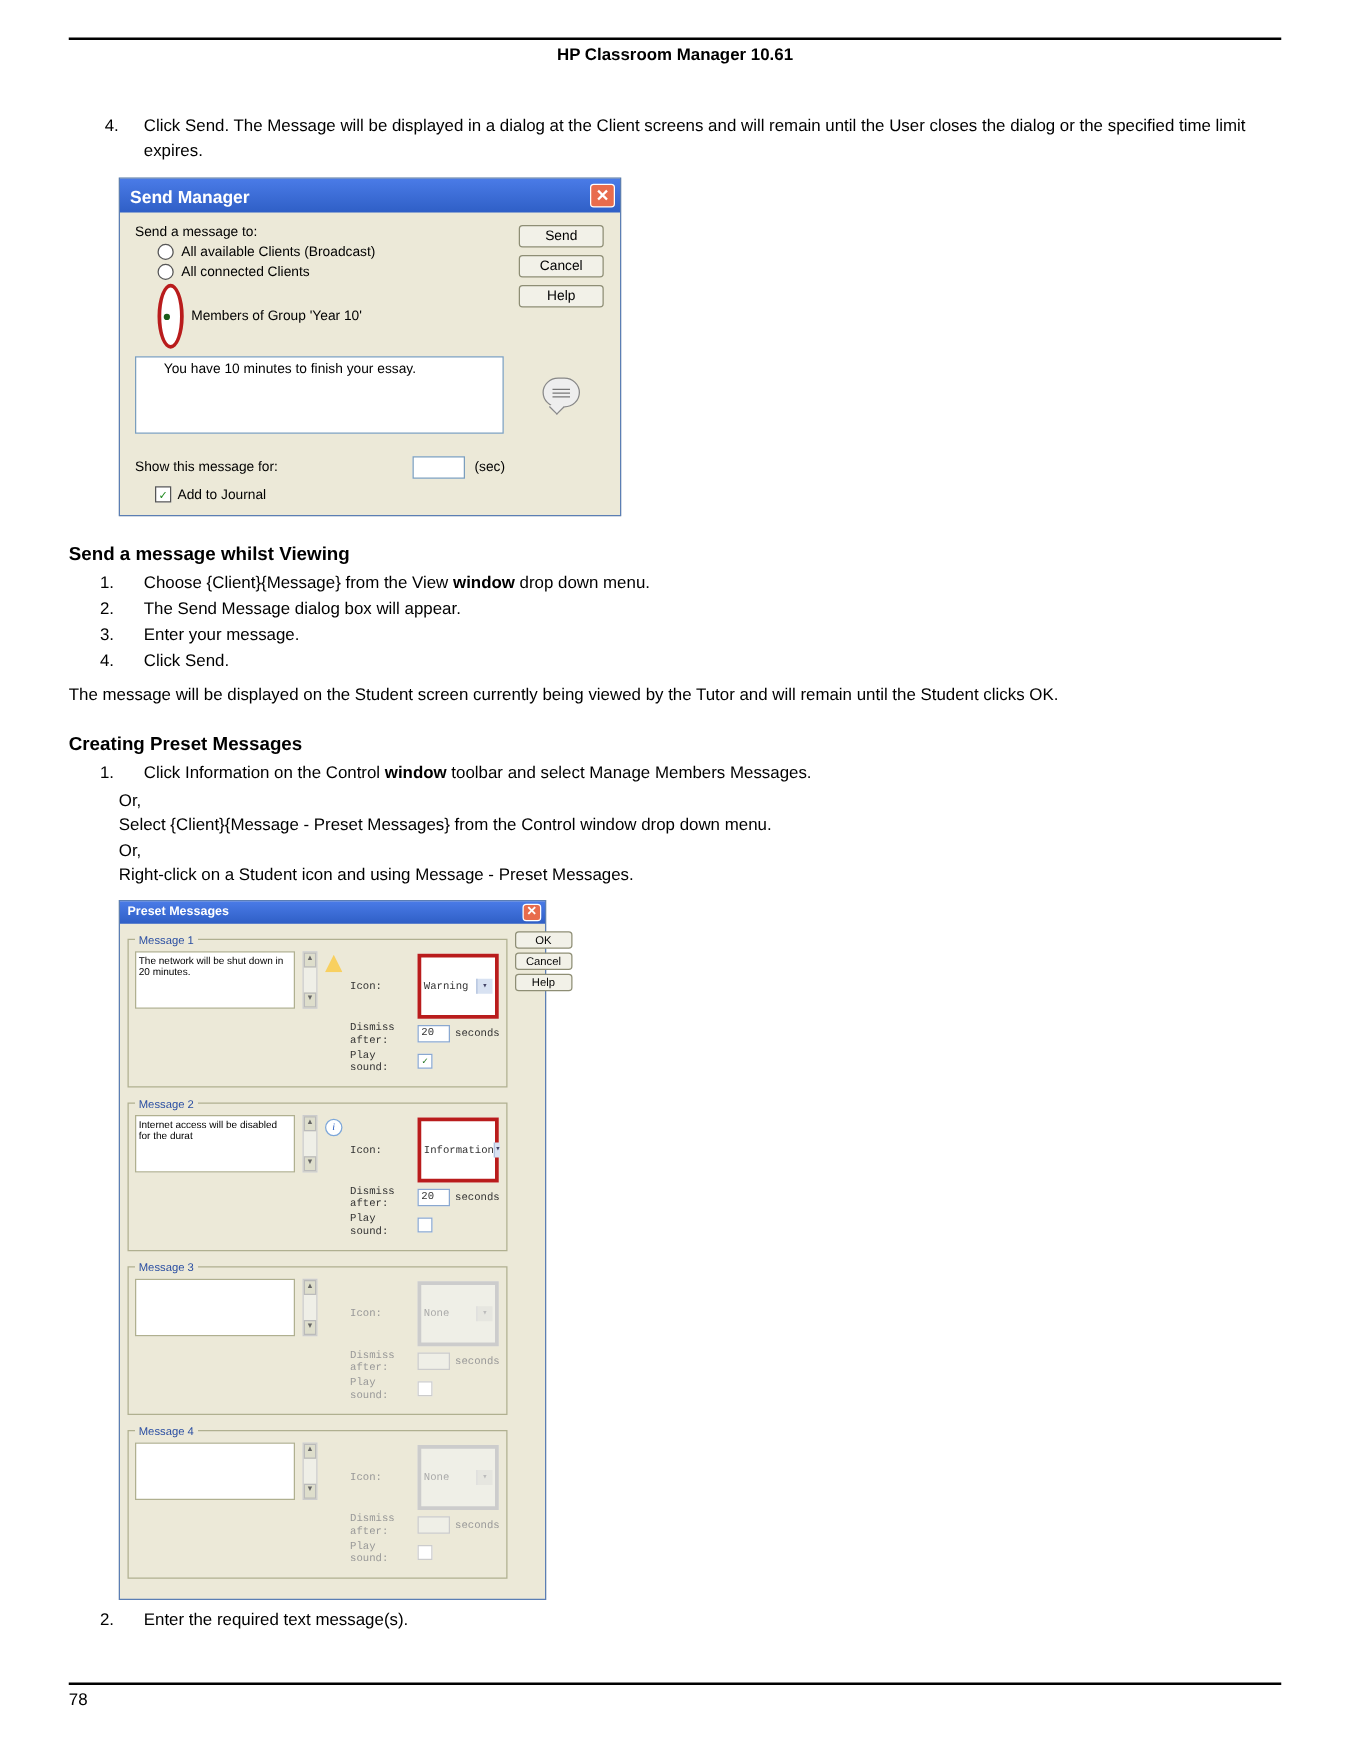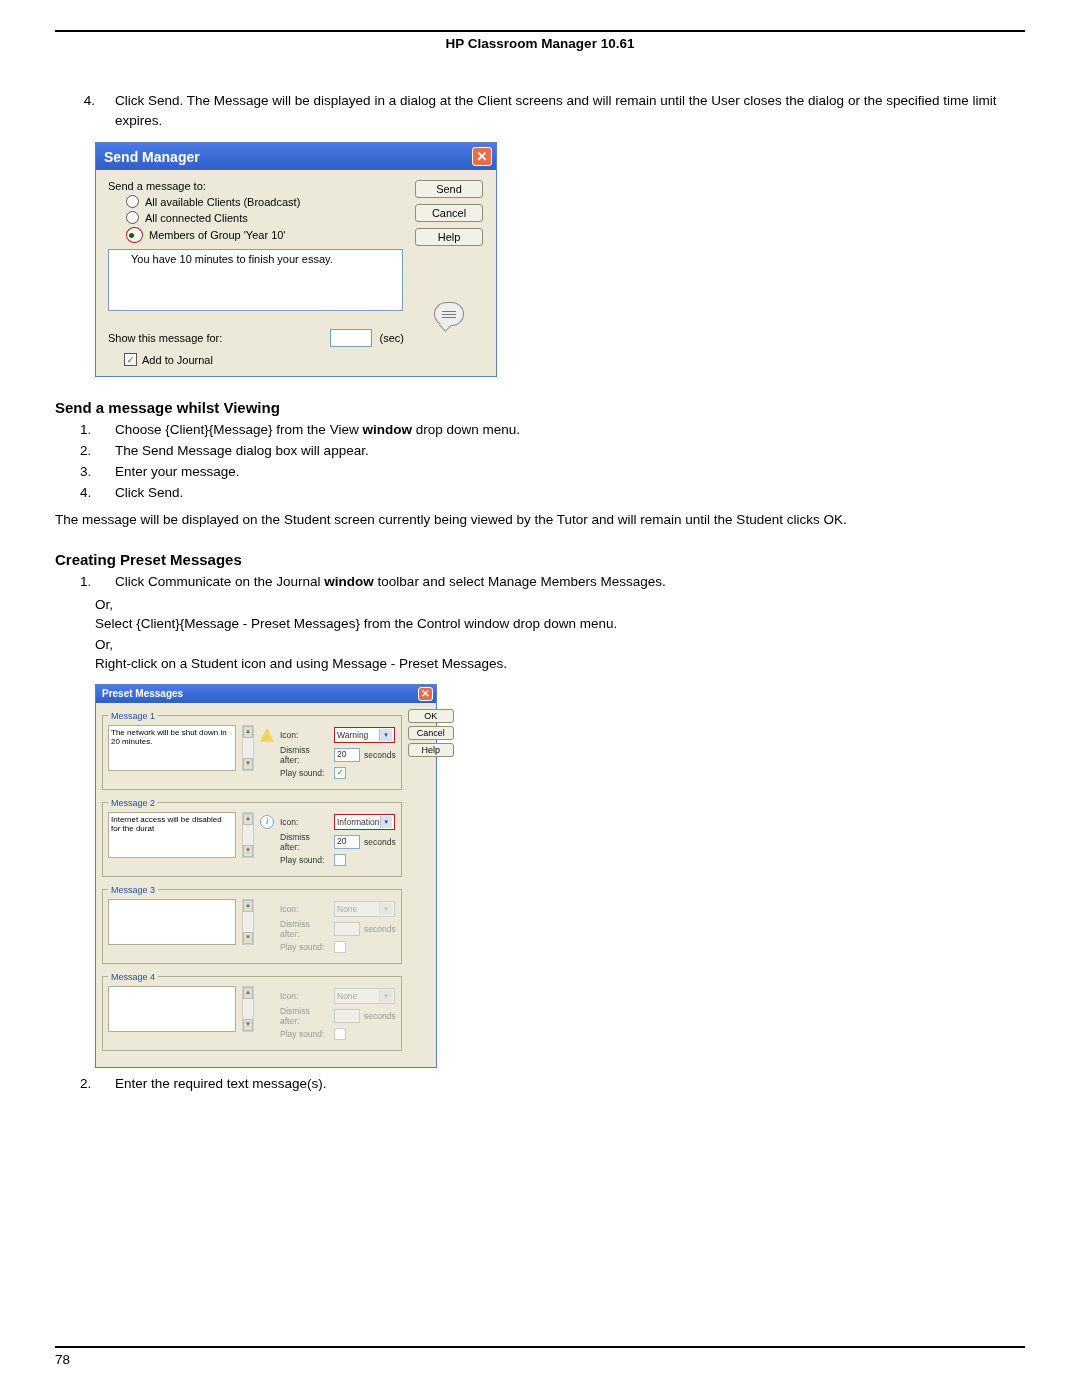--- a/index.html
+++ b/index.html
@@ -60,23 +60,23 @@
   .msg-row { display:flex; gap:6px; }
   .msg-ta { width:128px; height:46px; border:1px solid #b0b090; background:#fff; font-size:8px; padding:2px; box-sizing:border-box; overflow:hidden; }
   .msg-ta.disabled { background:#fff; color:#999; }
   .scrollbar { width:12px; height:46px; background:#efefe7; border:1px solid #ccc; box-sizing:border-box; display:flex; flex-direction:column; justify-content:space-between; }
   .sbbtn { height:10px; background:#dedecc; border:1px solid #bbb; font-size:7px; text-align:center; line-height:8px; color:#666; }
   .icon-col { width:14px; display:flex; align-items:flex-start; justify-content:center; padding-top:3px; }
   .warn-tri { width:12px;height:12px;display:inline-block; background:#f8d060; clip-path: polygon(50% 0, 100% 100%, 0 100%); border:1px solid transparent; }
   .info-i { width:12px;height:12px;border-radius:50%;background:#fff;border:1px solid #7da7d9;display:flex;align-items:center;justify-content:center;font-size:8px;font-style:italic;color:#2258bf;font-family:serif;}
   .opts { flex:1; font-size:8.5px; color:#333; }
   .opts.disabled { color:#999; }
-  .opt-row { display:flex; align-items:center; gap:4px; margin:2px 0;}
+  .opt-row { display:flex; align-items:center; gap:4px; margin:2px 0;font-family:Liberation Mono, monospace;}
   .opt-lbl { width:50px; }
-  .sel { border:1px solid #b91c1c; background:#fff; height:14px; font-size:8.5px; padding:0 2px; display:flex; align-items:center; justify-content:space-between; }
+  .sel { border:3px solid #b91c1c; background:#fff; height:14px; font-size:8.5px; padding:16px 2px; display:flex; align-items:center; justify-content:space-between; }
   .sel.disabled { background:#efefe7; color:#aaa; border-color:#ccc; }
   .sel-arrow { width:12px;height:12px;background:#d8e2f2;border-left:1px solid #b0c0dc;display:flex;align-items:center;justify-content:center;font-size:7px;color:#446;}
   .sel-arrow.disabled { background:#e6e6e0; color:#bbb; border-left-color:#ddd;}
   .numbox { width:20px;height:12px;border:1px solid #8aa8d0;background:#fff;font-size:8.5px;padding:0 2px;}
   .numbox.disabled { background:#efefe7; border-color:#ccc; }
   .cb2 { width:10px;height:10px;border:1px solid #8aa8d0;background:#fff;display:inline-flex;align-items:center;justify-content:center;font-size:8px;color:#2b7a2b;}
   .cb2.disabled{border-color:#ccc;}
   .bottom-bar { position:absolute; left:55px; right:55px; bottom:30px; }
   .hr { border-top:2px solid #000; margin-bottom:4px; }
   .pagenum { font-size:13.5px; }
@@ -148,21 +148,21 @@
       <li><span>Choose {Client}{Message} from the View </span><b>window</b><span> drop down menu.</span></li>
       <li>The Send Message dialog box will appear.</li>
       <li>Enter your message.</li>
       <li>Click Send.</li>
     </ol>
     <p class="body-p">The message will be displayed on the Student screen currently being viewed by the Tutor and will remain until the Student clicks OK.</p>
 
     <div class="sec-heading">Creating Preset Messages</div>
 
     <ol class="subnum" start="1">
-      <li><span>Click Communicate on the Journal </span><b>window</b><span> toolbar and select Manage Members Messages.</span></li>
+      <li><span>Click Information on the Control </span><b>window</b><span> toolbar and select Manage Members Messages.</span></li>
     </ol>
     <div class="or">Or,</div>
     <div class="inset">Select {Client}{Message - Preset Messages} from the Control window drop down menu.</div>
     <div class="or">Or,</div>
     <div class="inset">Right-click on a Student icon and using Message - Preset Messages.</div>
 
     <div class="dlg2-wrap">
       <div class="dlg2">
         <div class="dlg2-title">
           <span>Preset Messages</span>

